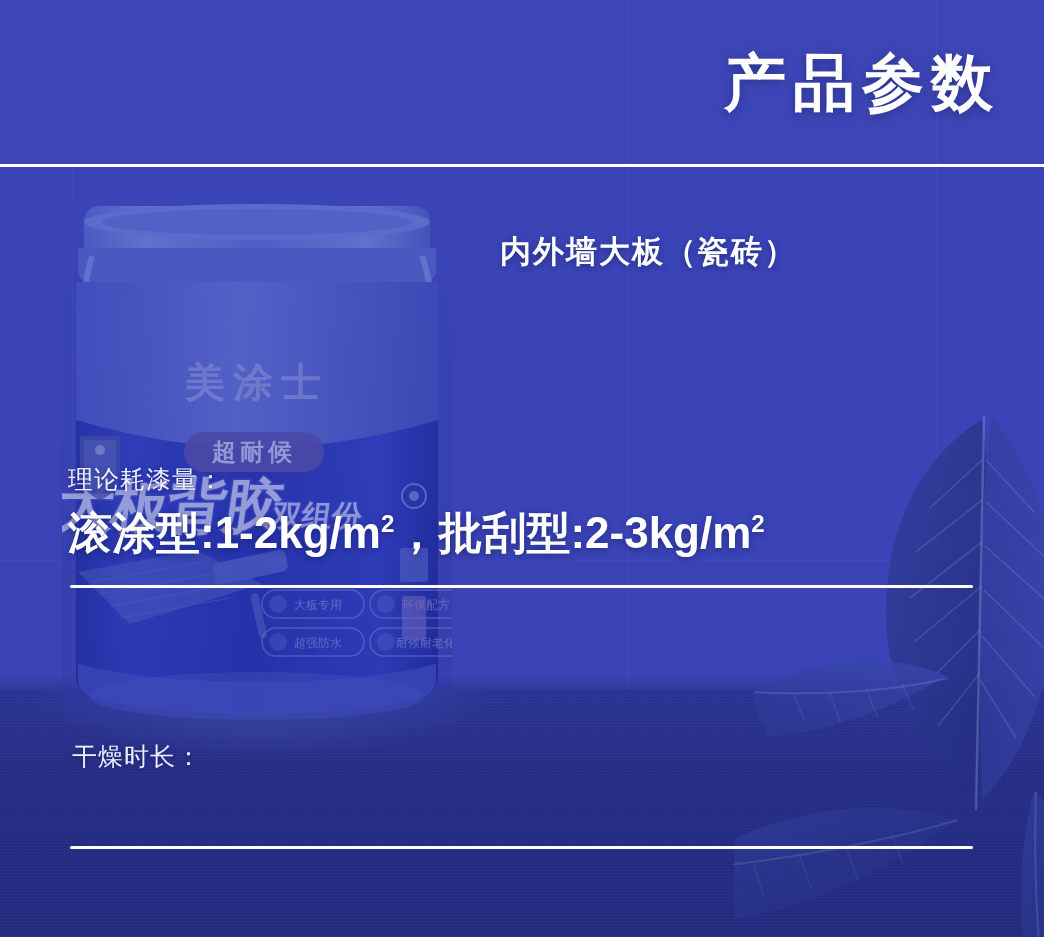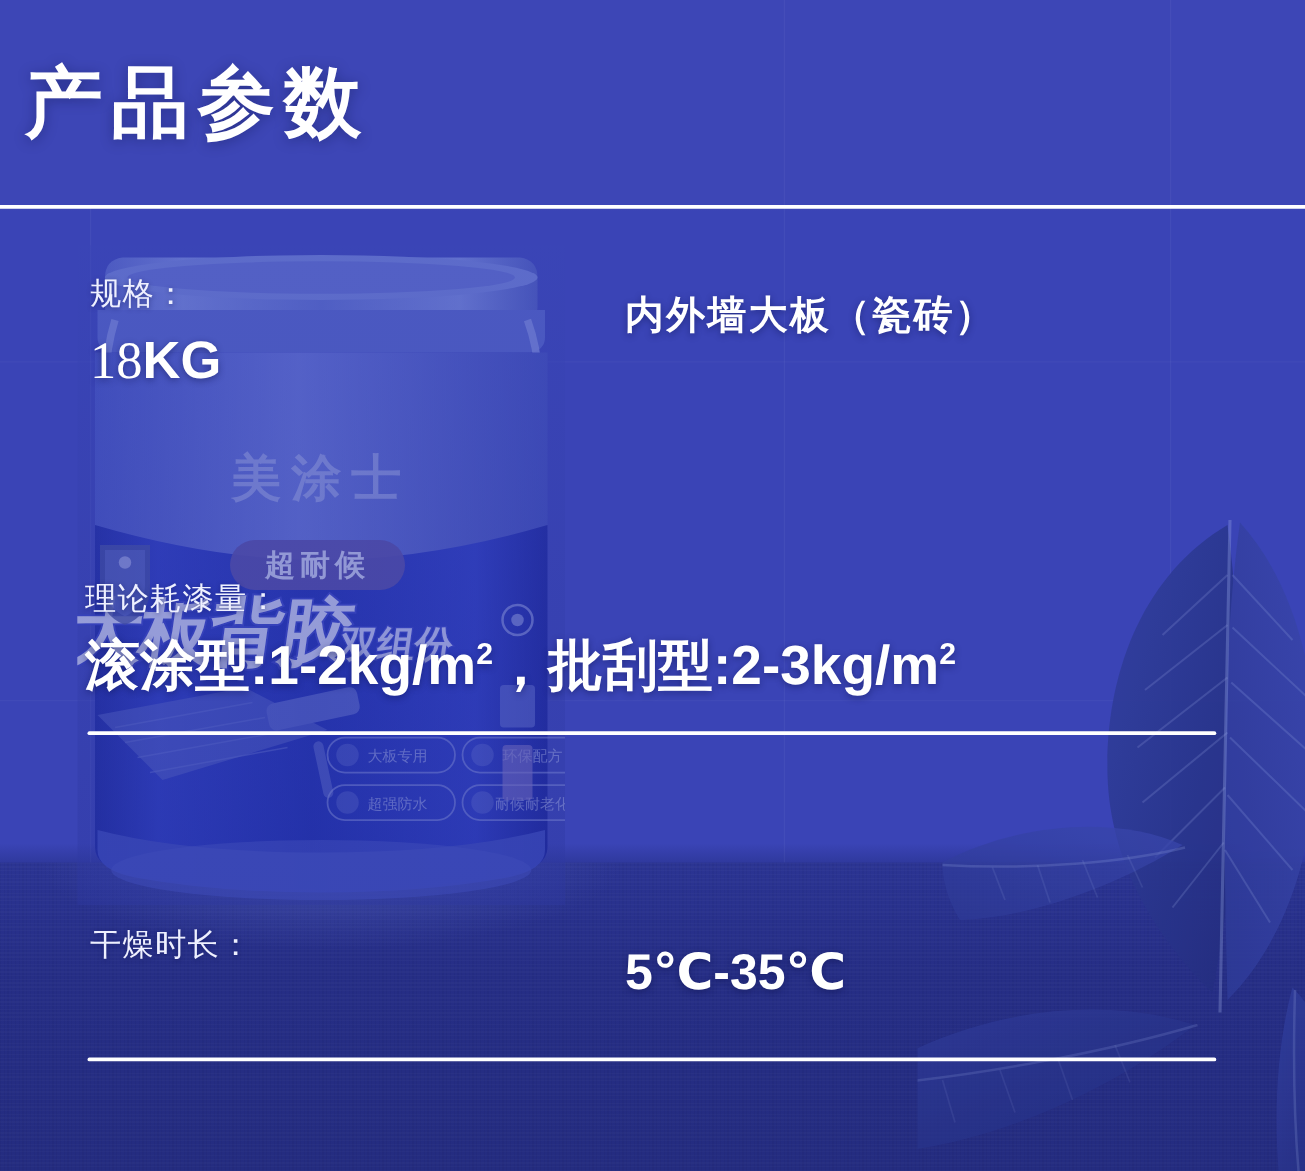--- a/index.html
+++ b/index.html
@@ -47,21 +47,21 @@
     background:radial-gradient(ellipse at 50% 0%,rgba(120,140,230,.30),rgba(120,140,230,0) 70%);
   }
 
   
   .leaves{position:absolute;right:-20px;top:390px;width:330px;height:560px;opacity:.95;}
   .leaves svg{display:block;width:100%;height:100%;}
 
   
   .header{
     position:absolute;left:0;top:0;width:1000px;height:165px;
-    display:flex;align-items:center;justify-content:flex-start;padding-left:20px;
+    display:flex;align-items:center;justify-content:flex-end;
   }
   .header-title{
     color:#ffffff;font-size:62px;line-height:1;font-weight:700;
     letter-spacing:7px;
     text-shadow:0 2px 10px rgba(10,14,60,.35);
   }
   .rule-top{
     position:absolute;left:0;top:164px;width:1044px;height:3px;background:#ffffff;
   }
 
@@ -281,24 +281,20 @@
   <div class="bucket-tint"></div>
 
   <div class="header">
     <div class="header-title">产品参数</div>
   </div>
   <div class="rule-top"></div>
 
   <div class="specs">
 
     <div class="row r1">
-      <div class="cell c-left">
-        <div class="spec-label">规格：</div>
-        <div class="spec-value v-kg"><span class="num">18</span><span>KG</span></div>
-      </div>
       <div class="cell c-right">
         <div class="spec-value v-cn">内外墙大板（瓷砖）</div>
       </div>
     </div>
 
     <div class="rule d1"></div>
 
     <div class="row r2">
       <div class="cell c-wide">
         <div class="spec-label">理论耗漆量：</div>
@@ -306,18 +302,17 @@
       </div>
     </div>
 
     <div class="rule d2"></div>
 
     <div class="row r3">
       <div class="cell c-left">
         <div class="spec-label">干燥时长：</div>
       </div>
       <div class="cell c-right">
-        <div class="spec-value v-small">5℃-35℃</div>
       </div>
     </div>
 
   </div>
 </div>
 
 </body></html>

